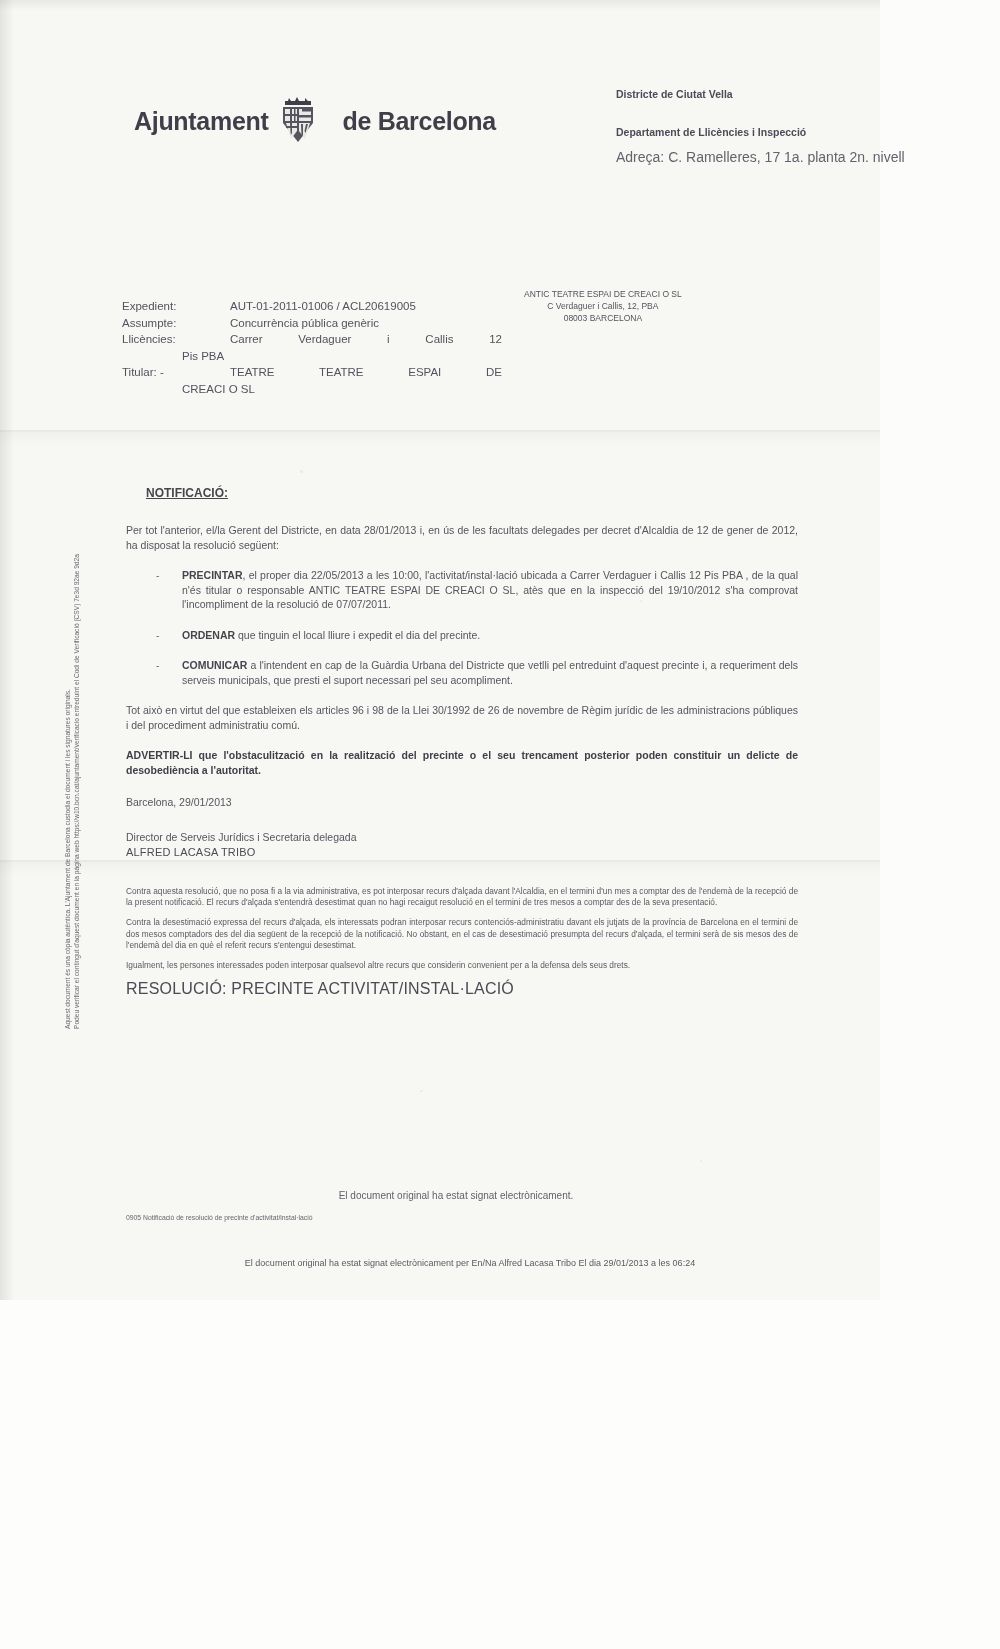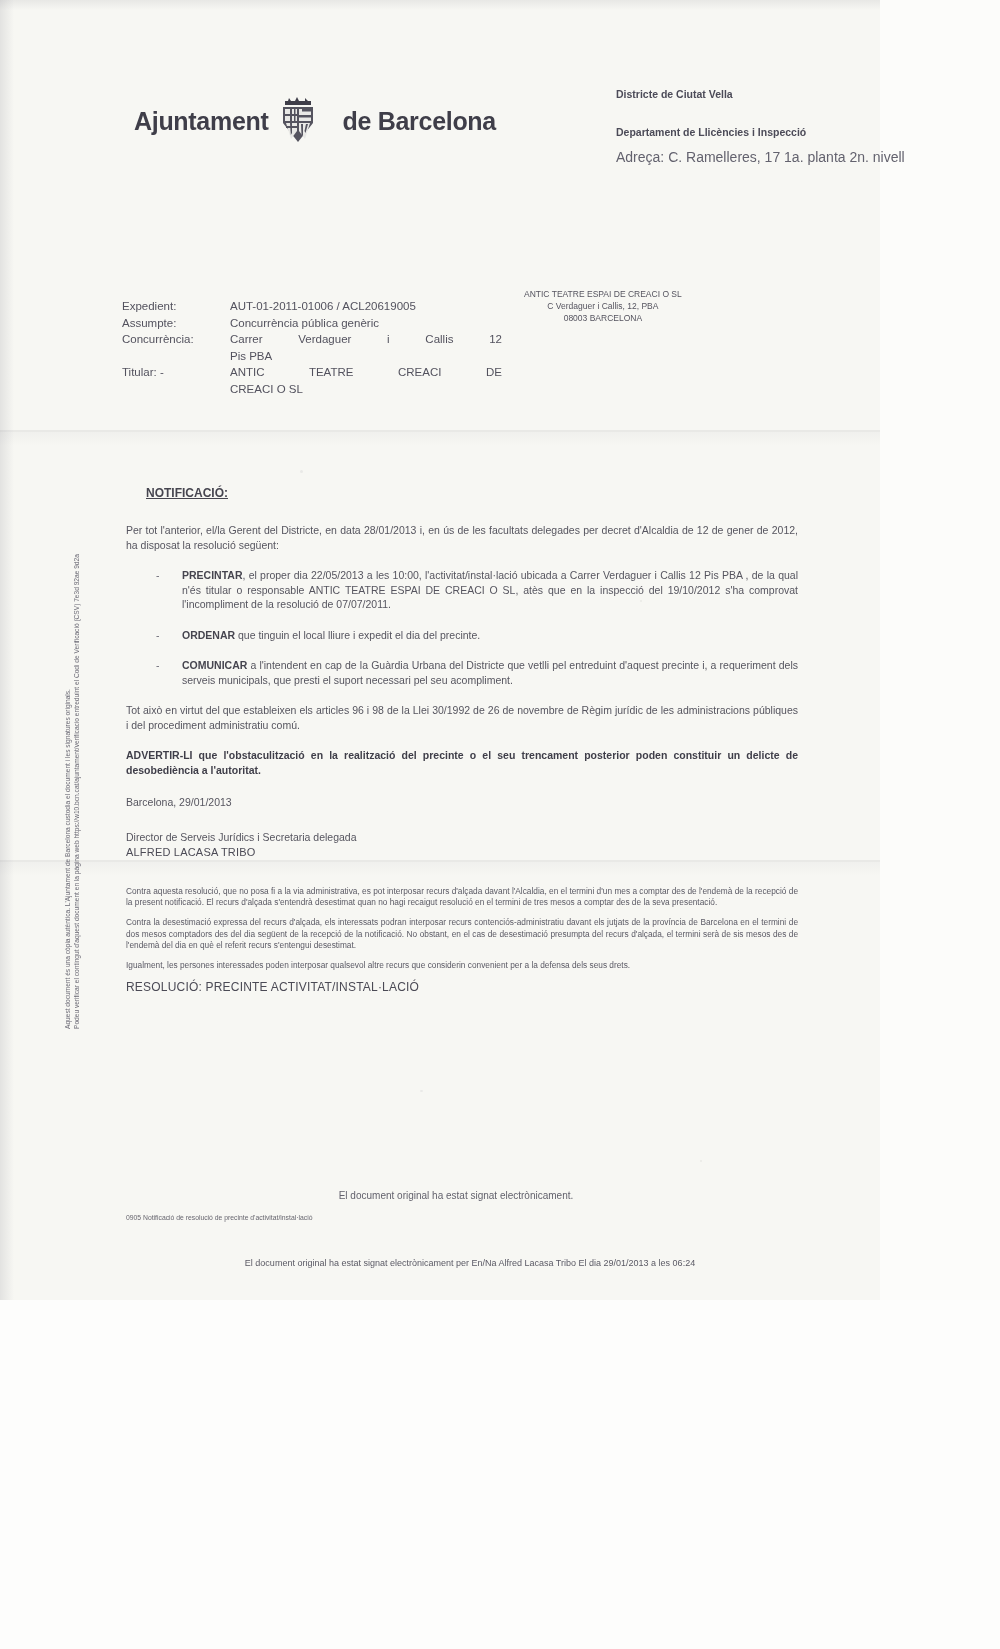--- a/index.html
+++ b/index.html
@@ -139,21 +139,21 @@
     flex: 0 0 108px;
   }
   .exp-value {
     flex: 1;
   }
   .exp-value.justify {
     text-align: justify;
     text-align-last: justify;
   }
   .exp-cont {
-    margin-left: 108px;
+    margin-left: 60px;
     line-height: 16.5px;
   }
 
   
   .recipient {
     position: absolute;
     left: 524px;
     top: 288px;
     font-size: 8.5px;
     color: #55545f;
@@ -234,21 +234,21 @@
     margin-bottom: 26px;
   }
   .fineprint {
     font-size: 8.3px;
     line-height: 11.2px;
     color: #5a5964;
     text-align: justify;
     margin: 0 0 9px 0;
   }
   .resolucio {
-    font-size: 12px;
+    font-size: 16px;
     color: #4b4a55;
     letter-spacing: 0.2px;
     margin-top: 4px;
   }
 
   
   .foot-center {
     position: absolute;
     left: 16px;
     width: 880px;
@@ -340,27 +340,27 @@
   <div class="exp-block">
     <div class="exp-row">
       <span class="exp-label">Expedient:</span>
       <span class="exp-value">AUT-01-2011-01006 / ACL20619005</span>
     </div>
     <div class="exp-row">
       <span class="exp-label">Assumpte:</span>
       <span class="exp-value">Concurrència pública genèric</span>
     </div>
     <div class="exp-row">
-      <span class="exp-label">Concurrència:</span>
+      <span class="exp-label">Llicències:</span>
       <span class="exp-value justify">Carrer Verdaguer i Callis 12</span>
     </div>
     <div class="exp-cont">Pis PBA</div>
     <div class="exp-row">
       <span class="exp-label">Titular:  -</span>
-      <span class="exp-value justify">ANTIC TEATRE CREACI DE</span>
+      <span class="exp-value justify">TEATRE TEATRE ESPAI DE</span>
     </div>
     <div class="exp-cont">CREACI O SL</div>
   </div>
 
   <div class="recipient">
     <div>ANTIC TEATRE ESPAI DE CREACI O SL</div>
     <div>C Verdaguer i Callis, 12, PBA</div>
     <div>08003 BARCELONA</div>
   </div>
 

